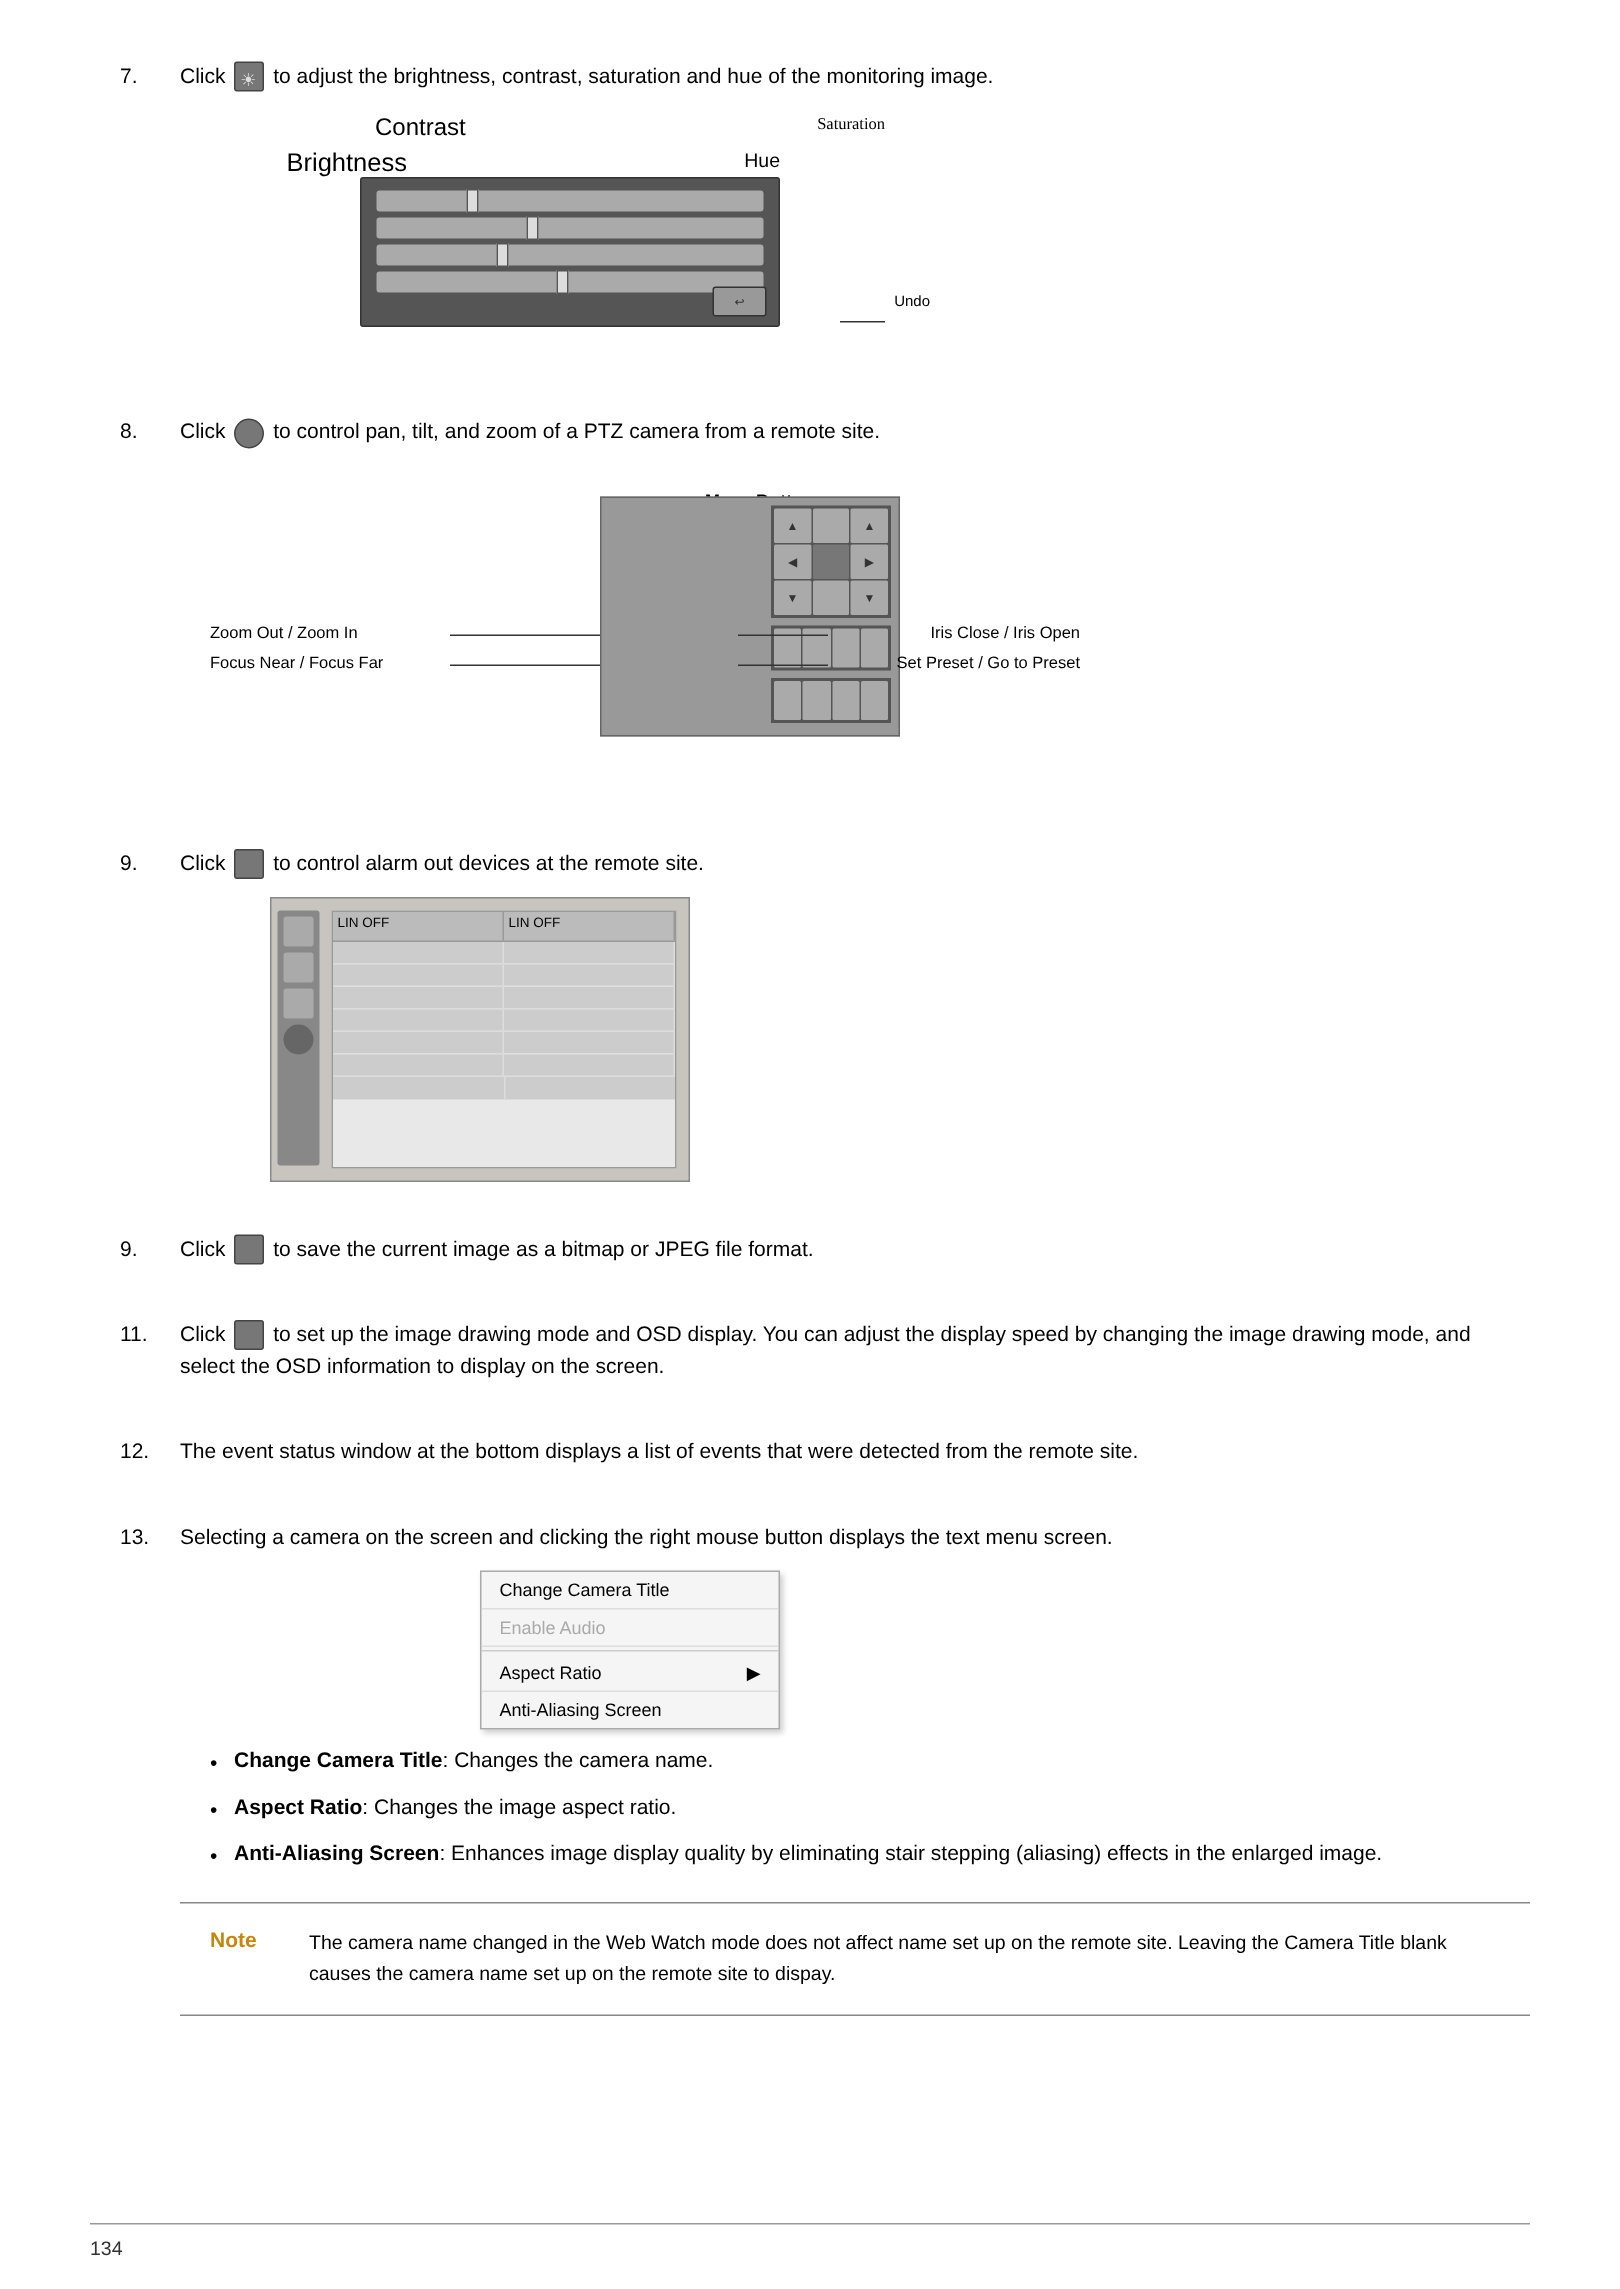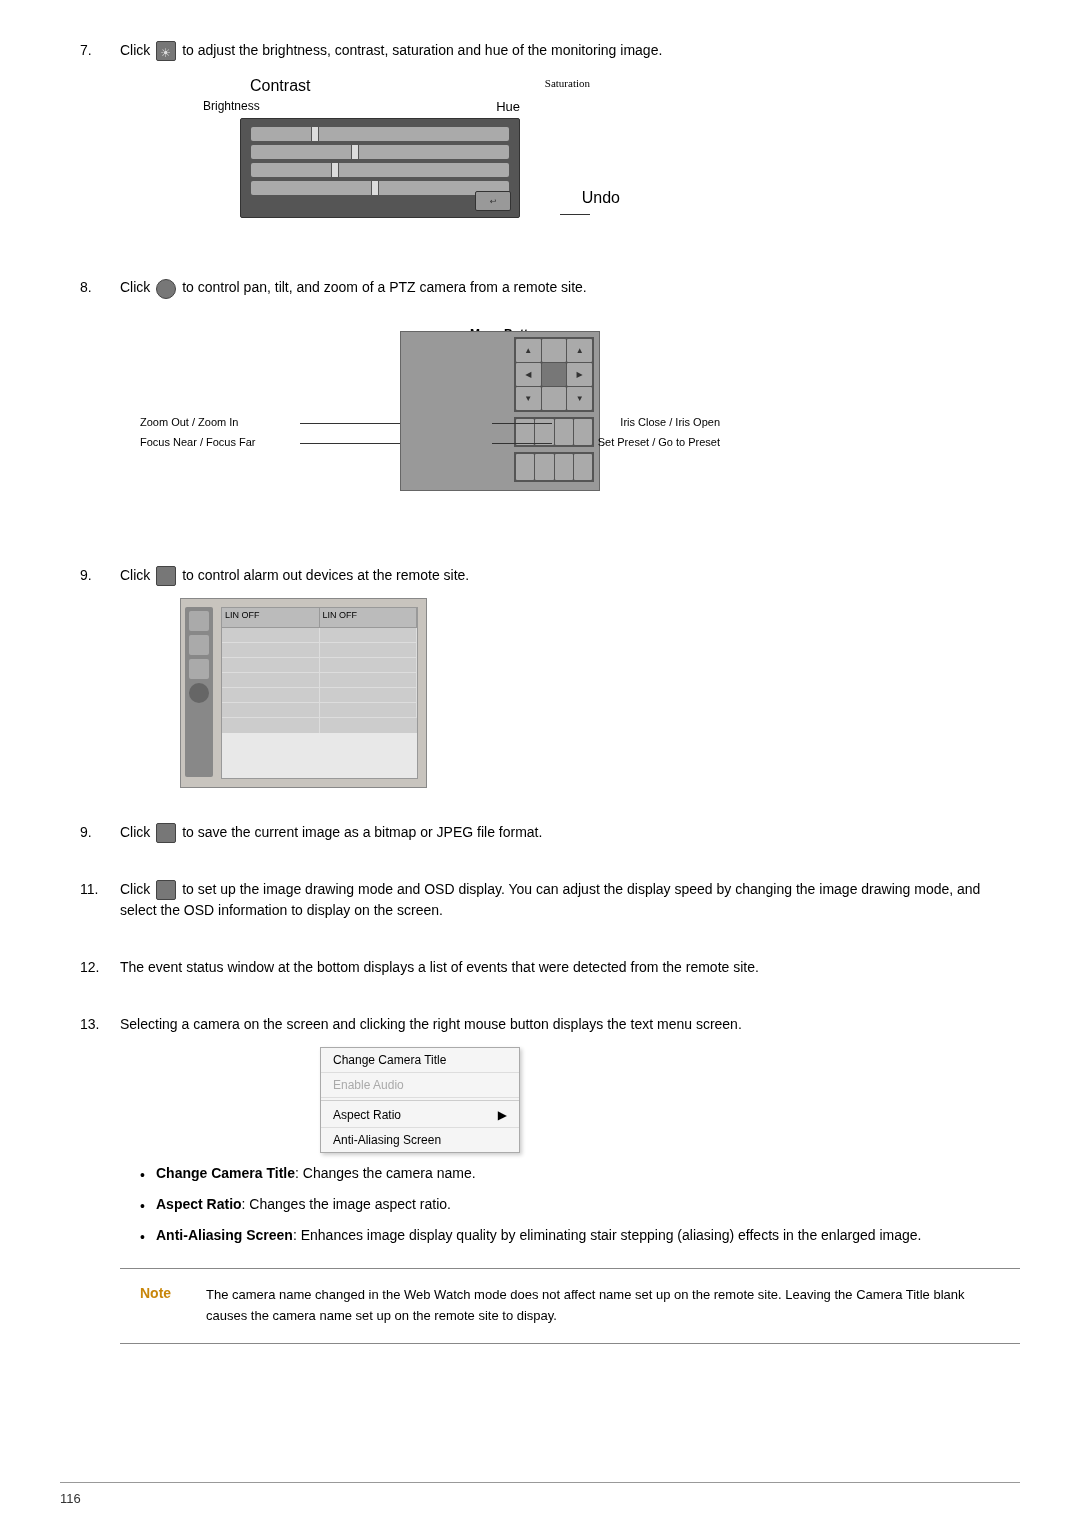--- a/index.html
+++ b/index.html
@@ -188,21 +188,21 @@
           <span>Click</span>
           <span class="icon-brightness"></span>
           <span>to adjust the brightness, contrast, saturation and hue of the monitoring image.</span>
         </div>
 
         <div class="diagram-wrapper">
           <div style="position:relative; width:440px; height:170px; margin-left:60px;">
 
             <div style="position:absolute; top:4px; left:70px; font-size:16px;">Contrast</div>
             <div style="position:absolute; top:4px; right:30px; font-size:11px;font-family:Liberation Serif, serif;">Saturation</div>
-            <div style="position:absolute; top:26px; left:23px; font-size:12px;">Brightness</div>
+            <div style="position:absolute; top:26px; left:11px; font-size:17px;">Brightness</div>
             <div style="position:absolute; top:26px; right:100px; font-size:13px;">Hue</div>
 
             <div style="position:absolute; top:45px; left:60px; width:280px; height:100px; background:#555; border:1px solid #333; border-radius:2px;">
 
               <div style="height:14px; background:#aaa; margin:8px 10px 4px; border-radius:2px; position:relative;">
                 <div style="position:absolute; left:60px; top:-1px; width:8px; height:16px; background:#ddd; border:1px solid #555;"></div>
               </div>
               <div style="height:14px; background:#aaa; margin:4px 10px; border-radius:2px; position:relative;">
                 <div style="position:absolute; left:100px; top:-1px; width:8px; height:16px; background:#ddd; border:1px solid #555;"></div>
               </div>
@@ -211,21 +211,21 @@
               </div>
               <div style="height:14px; background:#aaa; margin:4px 10px; border-radius:2px; position:relative;">
                 <div style="position:absolute; left:120px; top:-1px; width:8px; height:16px; background:#ddd; border:1px solid #555;"></div>
               </div>
 
               <div style="position:absolute; bottom:6px; right:8px; width:36px; height:20px; background:#999; border:1px solid #333; border-radius:2px; display:flex; align-items:center; justify-content:center;">
                 <span style="font-size:8px; color:#333;">↩</span>
               </div>
             </div>
 
-            <div style="position:absolute; bottom:36px; right:0px; font-size:16px;">Undo</div>
+            <div style="position:absolute; bottom:36px; right:0px; font-size:10px;">Undo</div>
 
             <div style="position:absolute; bottom:28px; right:30px; width:30px; height:1px; background:#333;"></div>
           </div>
         </div>
       </div>
     </div>
 
     <div class="numbered-item">
       <div class="item-number">
         <span>8.</span>
@@ -291,21 +291,21 @@
         <span>9.</span>
       </div>
       <div class="item-content">
         <div class="item-text">
           <span>Click</span>
           <span class="icon-alarm"></span>
           <span>to control alarm out devices at the remote site.</span>
         </div>
 
         <div class="diagram-wrapper">
-          <div style="position:relative; width:247px; height:190px; margin-left:60px; background:#c8c4be; border:1px solid #888;">
+          <div style="position:relative; width:280px; height:190px; margin-left:60px; background:#c8c4be; border:1px solid #888;">
 
             <div style="position:absolute; left:4px; top:8px; width:28px; height:170px; background:#888; border-radius:2px; display:flex; flex-direction:column; gap:4px; padding:4px;">
               <div style="height:20px; background:#aaa; border-radius:2px;"></div>
               <div style="height:20px; background:#aaa; border-radius:2px;"></div>
               <div style="height:20px; background:#aaa; border-radius:2px;"></div>
               <div style="height:20px; background:#666; border-radius:50%;"></div>
             </div>
 
             <div style="position:absolute; left:40px; top:8px; right:8px; bottom:8px; background:#e8e8e8; border:1px solid #999;">
 
@@ -421,14 +421,14 @@
           <span class="note-text">The camera name changed in the Web Watch mode does not affect name set up on the remote site. Leaving the Camera Title blank causes the camera name set up on the remote site to dispay.</span>
         </div>
       </div>
     </div>
 
   </div>
 
 </div>
 
 <div class="page-footer">
-  <span>116</span>
+  <span>134</span>
 </div>
 
 </body></html>

